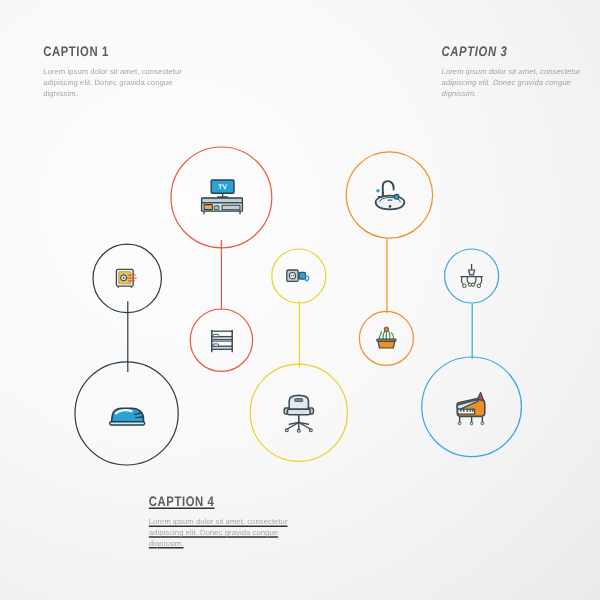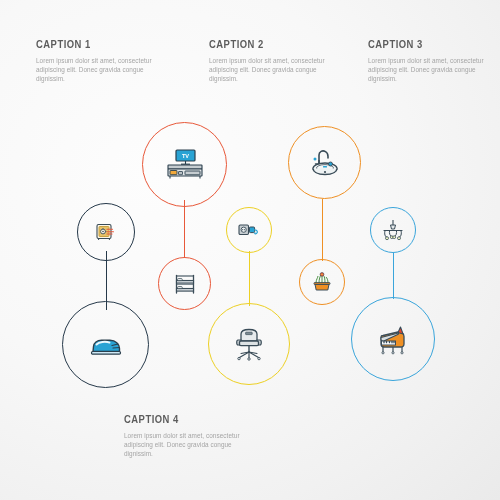--- a/index.html
+++ b/index.html
@@ -52,31 +52,27 @@
 </head>
 <body>
 
 <div id="stage">
 
   <div class="caption" style="left:36px;top:38px;">
     <p class="cap-title">CAPTION 1</p>
     <p class="cap-body">Lorem ipsum dolor sit amet, consectetur adipiscing elit. Donec gravida congue dignissim.</p>
   </div>
 
-  <div class="caption" style="left:209px;top:38px;">
-    <p class="cap-title">CAPTION 2</p>
-    <p class="cap-body">Lorem ipsum dolor sit amet, consectetur adipiscing elit. Donec gravida congue dignissim.</p>
-  </div>
-
-  <div class="caption" style="left:368px;top:38px;">
+
+  <div class="caption" style="left:368px;top:38px;font-style:italic;">
     <p class="cap-title">CAPTION 3</p>
     <p class="cap-body">Lorem ipsum dolor sit amet, consectetur adipiscing elit. Donec gravida congue dignissim.</p>
   </div>
 
-  <div class="caption" style="left:124px;top:413px;">
+  <div class="caption" style="left:124px;top:413px;text-decoration:underline;">
     <p class="cap-title">CAPTION 4</p>
     <p class="cap-body">Lorem ipsum dolor sit amet, consectetur adipiscing elit. Donec gravida congue dignissim.</p>
   </div>
 
 
   <div class="connector" style="left:106px;top:251px;height:59px;background:#26394a;"></div>
   <div class="connector" style="left:184px;top:200px;height:58px;background:#e8593a;"></div>
   <div class="connector" style="left:249px;top:251px;height:55px;background:#edd024;"></div>
   <div class="connector" style="left:322px;top:199px;height:62px;background:#ef9024;"></div>
   <div class="connector" style="left:393px;top:253px;height:46px;background:#3aa5db;"></div>

